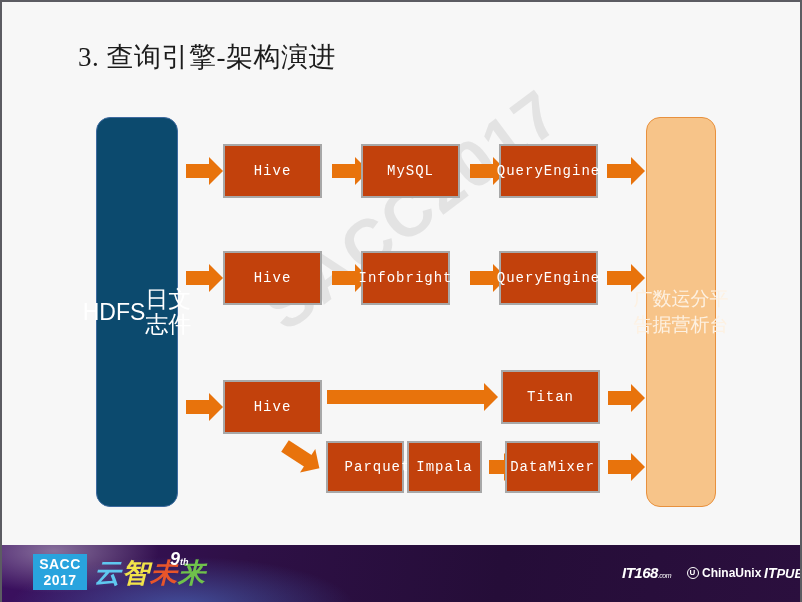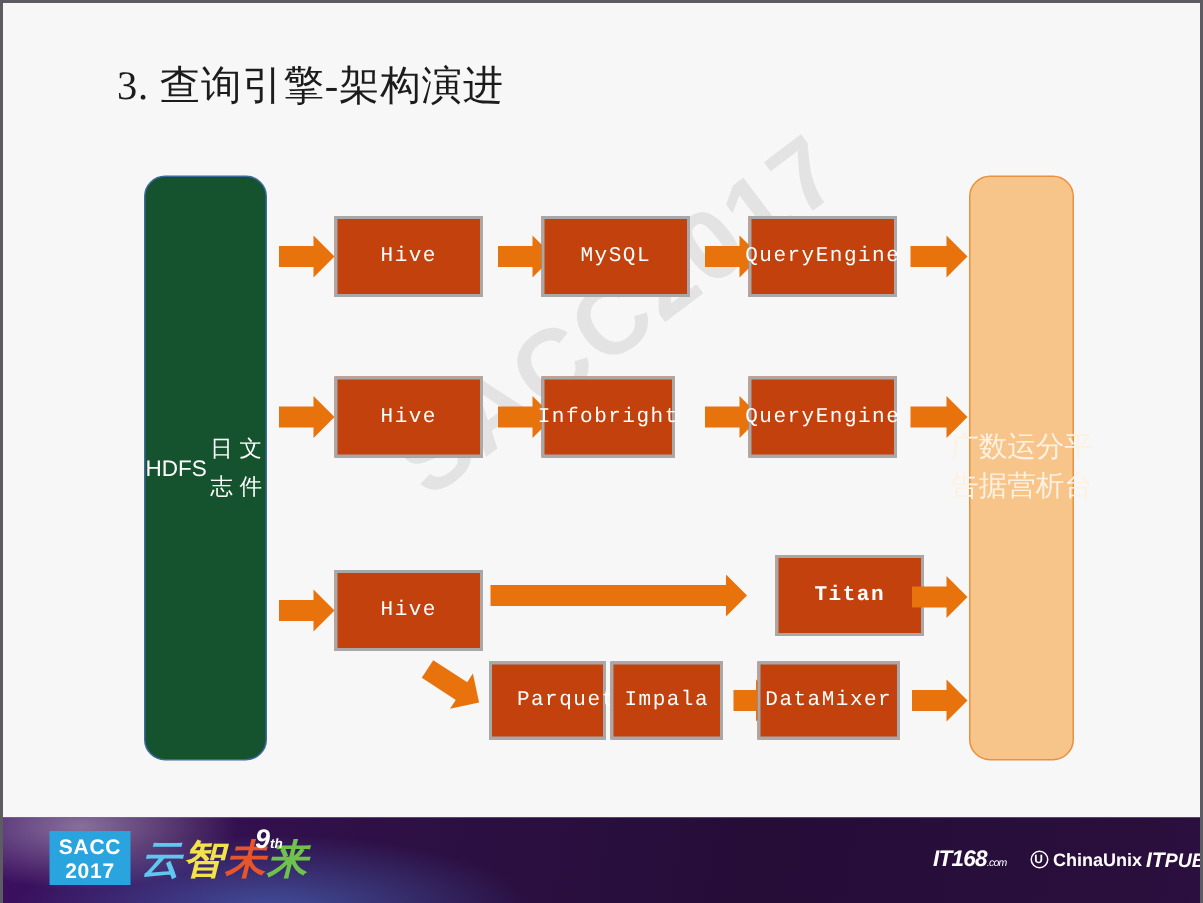--- a/index.html
+++ b/index.html
@@ -63,24 +63,24 @@
     align-items: center;
     justify-content: center;
     color: #ffffff;
     text-align: center;
   }
   #hdfs-block {
     left: 94px;
     top: 115px;
     width: 82px;
     height: 390px;
-    background: #14532d;
+    background: #0c4a6e;
     border: 1px solid #3d6a9f;
     border-radius: 14px;
-    font-size: 15px;
+    font-size: 23px;
     line-height: 25px;
   }
   #hdfs-block .ln { display: block; }
 
   #platform-block {
     left: 644px;
     top: 115px;
     width: 70px;
     height: 390px;
     background: #f7c489;
@@ -291,21 +291,21 @@
 
   <div class="arrow" style="left:468px; top:269px; width:24px;"></div>
   <div class="gbox" style="left:497px; top:249px; width:99px; height:54px;">QueryEngine</div>
 
   <div class="arrow" style="left:605px; top:269px; width:25px;"></div>
 
   <div class="arrow" style="left:184px; top:398px; width:24px;"></div>
   <div class="gbox" style="left:221px; top:378px; width:99px; height:54px;">Hive</div>
 
   <div class="arrow" style="left:325px; top:388px; width:158px;"></div>
-  <div class="gbox" style="left:515px; top:368px; width:99px; height:54px;font-weight:bold;">Titan</div>
+  <div class="gbox" style="left:499px; top:368px; width:99px; height:54px;">Titan</div>
 
   <div class="arrow" style="left:606px; top:389px; width:24px;"></div>
 
   <div class="arrow-diag" style="left:283px; top:437px; width:28px; transform: rotate(33deg);"></div>
 
   <div class="gbox" style="left:324px; top:439px; width:78px; height:52px;padding-left:25px;">Parquet</div>
   <div class="gbox" style="left:405px; top:439px; width:75px; height:52px;">Impala</div>
 
   <div class="arrow" style="left:487px; top:458px; width:16px;"></div>
   <div class="gbox" style="left:503px; top:439px; width:95px; height:52px;">DataMixer</div>

